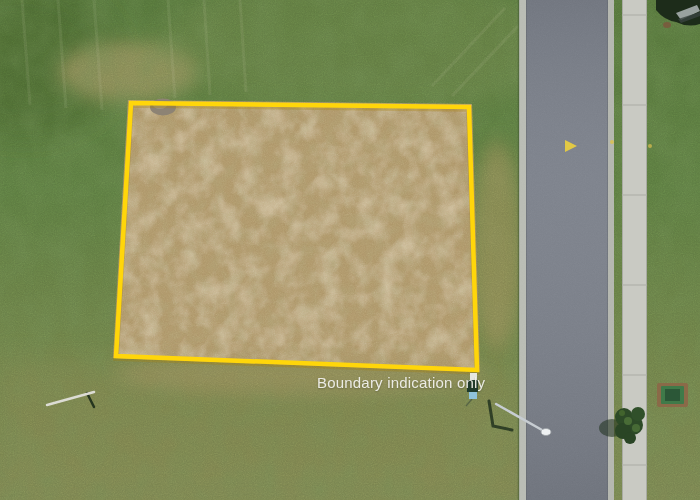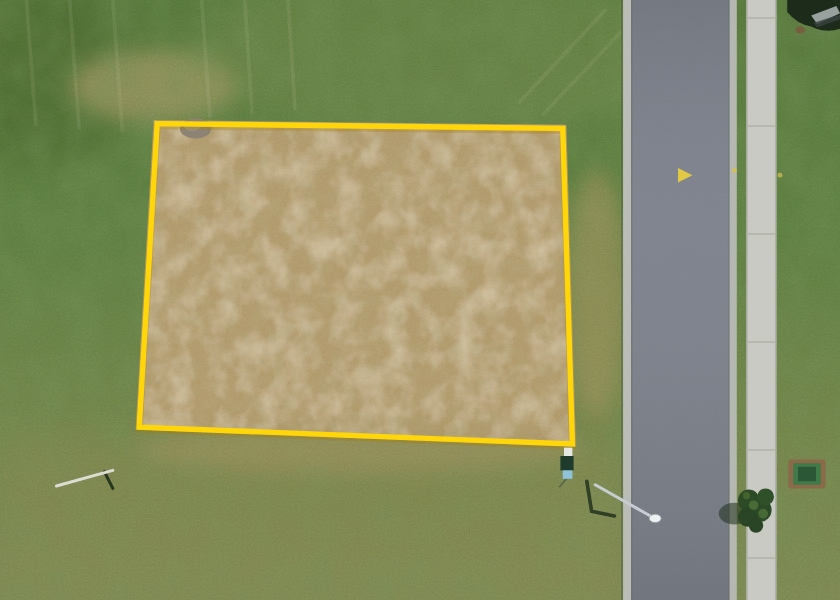--- a/index.html
+++ b/index.html
@@ -168,13 +168,14 @@
       </g>
     </g>
 
     <g>
       <rect x="657" y="383" width="31" height="24" rx="2" fill="#8a6a48"></rect>
       <rect x="661" y="386" width="23" height="18" rx="1" fill="#3f7a49"></rect>
       <rect x="665" y="389" width="15" height="12" fill="#2b5737"></rect>
     </g>
   </svg>
 
+  <div class="note">Boundary indication only</div>
 </div>
 
 </body></html>

